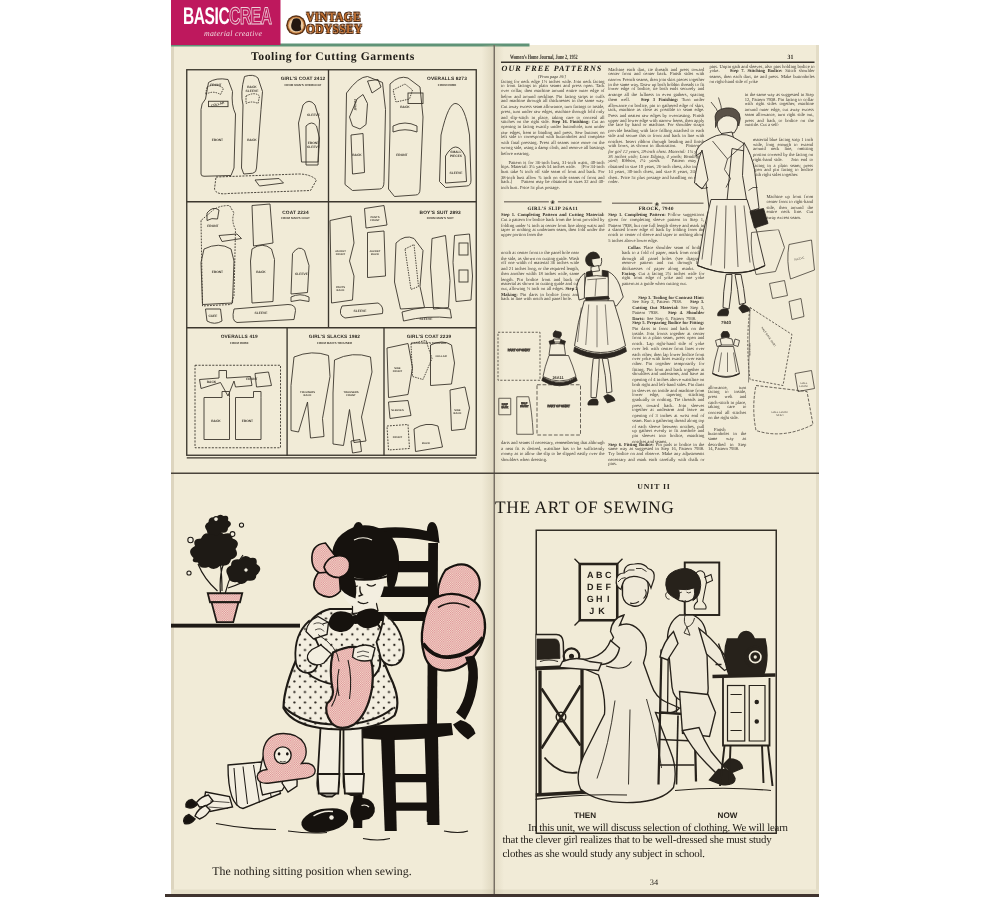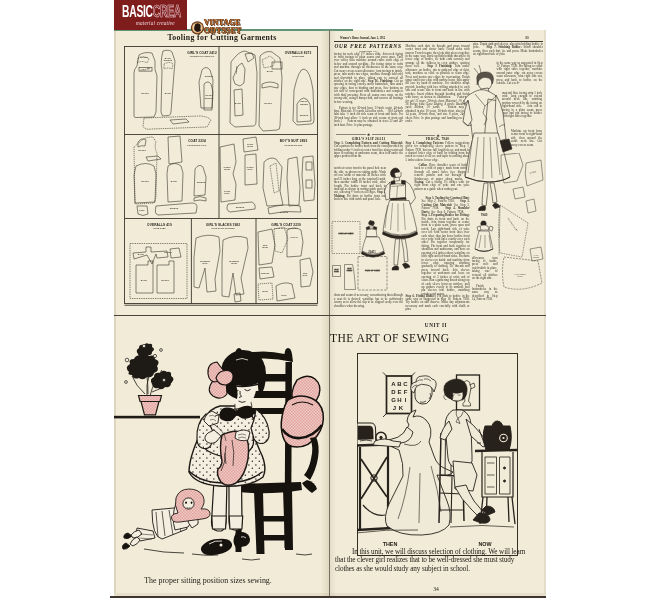--- a/index.html
+++ b/index.html
@@ -3,28 +3,28 @@
 <style>
 html,body{margin:0;padding:0;}
 body{width:660px;height:600px;background:#ffffff;position:relative;overflow:hidden;
      font-family:"Liberation Serif",serif;}
 .abs{position:absolute;}
 #page{left:114px;top:30px;width:432px;height:566px;background:#f1ebd7;}
 #greenline{left:114px;top:28.9px;width:239px;height:2px;background:#5f9377;}
 #divider{left:329px;top:30px;width:1px;height:566px;background:#776f63;}
 #bottomline{left:110px;top:595.5px;width:436px;height:2.2px;background:#40342f;}
 
-#logo{left:114px;top:0;width:73px;height:30px;background:#7f1d1d;color:#fff;}
+#logo{left:114px;top:0;width:73px;height:30px;background:#be185d;color:#fff;}
 #logotxt{position:absolute;left:8px;top:4.2px;font-family:"Liberation Sans",sans-serif;
   font-weight:bold;font-size:16px;letter-spacing:-0.4px;line-height:16px;white-space:nowrap;
   transform:scaleX(0.645);transform-origin:0 0;}
 #logotxt .o{color:rgba(255,255,255,0);-webkit-text-stroke:0.6px #eed3da;}
 #logoscript{position:absolute;left:22px;top:20.2px;font-style:italic;font-size:5.2px;color:#f0d9de;letter-spacing:.2px;}
 
-#badge{left:186px;top:11px;width:62px;height:30px;}
+#badge{left:186px;top:0px;width:62px;height:30px;}
 #vtext{position:absolute;left:18.4px;top:8.3px;font-family:"Liberation Serif";font-weight:bold;
  font-size:8.4px;line-height:7.5px;color:#c07032;letter-spacing:0.2px;white-space:nowrap;
  transform:scaleX(0.92);transform-origin:0 0;
  text-shadow:0.5px 0.5px 0 #4b2c18,-0.4px -0.4px 0 #4b2c18,0.4px -0.4px 0 #4b2c18,-0.4px 0.4px 0 #4b2c18;}
 
 #lt-title{left:124px;top:33.2px;width:196px;text-align:center;font-weight:bold;font-size:7.8px;letter-spacing:0.35px;color:#23201a;}
 
 .rph{font-weight:bold;font-size:4.3px;color:#2e2a22;white-space:nowrap;transform:scaleX(0.65);transform-origin:0 0;}
 #rph1{left:340px;top:35px;}
 #rph2{left:525px;top:35px;transform:scaleX(0.9);}
@@ -503,21 +503,21 @@
 <path d="M122 30 q6 -3 12 0" stroke="#f3eee0" stroke-width="0.8" fill="none"></path>
 
 <path d="M103 32 q-10 1 -9 12 q1 9 11 9 l7 -9 Z" fill="url(#pk)" stroke="#16120e" stroke-width="1.1"></path>
 <path d="M98 52 q-6 9 1 14 q8 5 14 -2 l-1 -13 Z" fill="url(#pk)" stroke="#16120e" stroke-width="1.1"></path>
 <path d="M109 41 q8 -2 10 4 q1 8 -7 10 q-8 0 -10 -7 q2 -6 7 -7 Z" fill="url(#pk)" stroke="#16120e" stroke-width="1.1"></path>
 
 <path d="M120 79 q-11 -4 -14 3 q-3 7 5 9 q8 2 12 -7 Z" fill="#16120e"></path>
 <path d="M125 78 q11 -5 14 1 q3 7 -4 9 q-8 3 -13 -5 Z" fill="#16120e"></path>
 <circle cx="123" cy="83" r="3" fill="#16120e"></circle>
 </svg>
-<div id="cap1" class="abs">The proper sitting position sizes sewing.</div>
+<div id="cap1" class="abs">The nothing sitting position when sewing.</div>
 
 <div id="unit" class="abs">UNIT II</div>
 <div id="art" class="abs">THE ART OF SEWING</div>
 <div id="frame" class="abs"></div>
 <svg id="thennow" class="abs" style="left:356.5px;top:352.5px" width="161" height="203" viewBox="0 0 161 203">
 <g stroke="#27221b" fill="none">
 <rect x="29.5" y="23" width="25" height="37.5" stroke-width="1.7"></rect>
 <path d="M29.5 23 l-3.5 -3.5 M54.5 23 l3.5 -3.5 M29.5 60.5 l-3.5 3.5 M54.5 60.5 l3.5 3.5" stroke-width="0.9"></path>
 <rect x="99.5" y="22" width="23" height="35" stroke-width="1.3"></rect>
 <path d="M107 29 q3 -3 5.5 0 l1.5 6 -2.5 13 q3 3 2 5 l-7.5 0 q-1 -2.5 2 -5 l-2 -13 Z M112.5 32 l4.5 -2 1 4 -4.5 2" stroke-width="0.7"></path>

